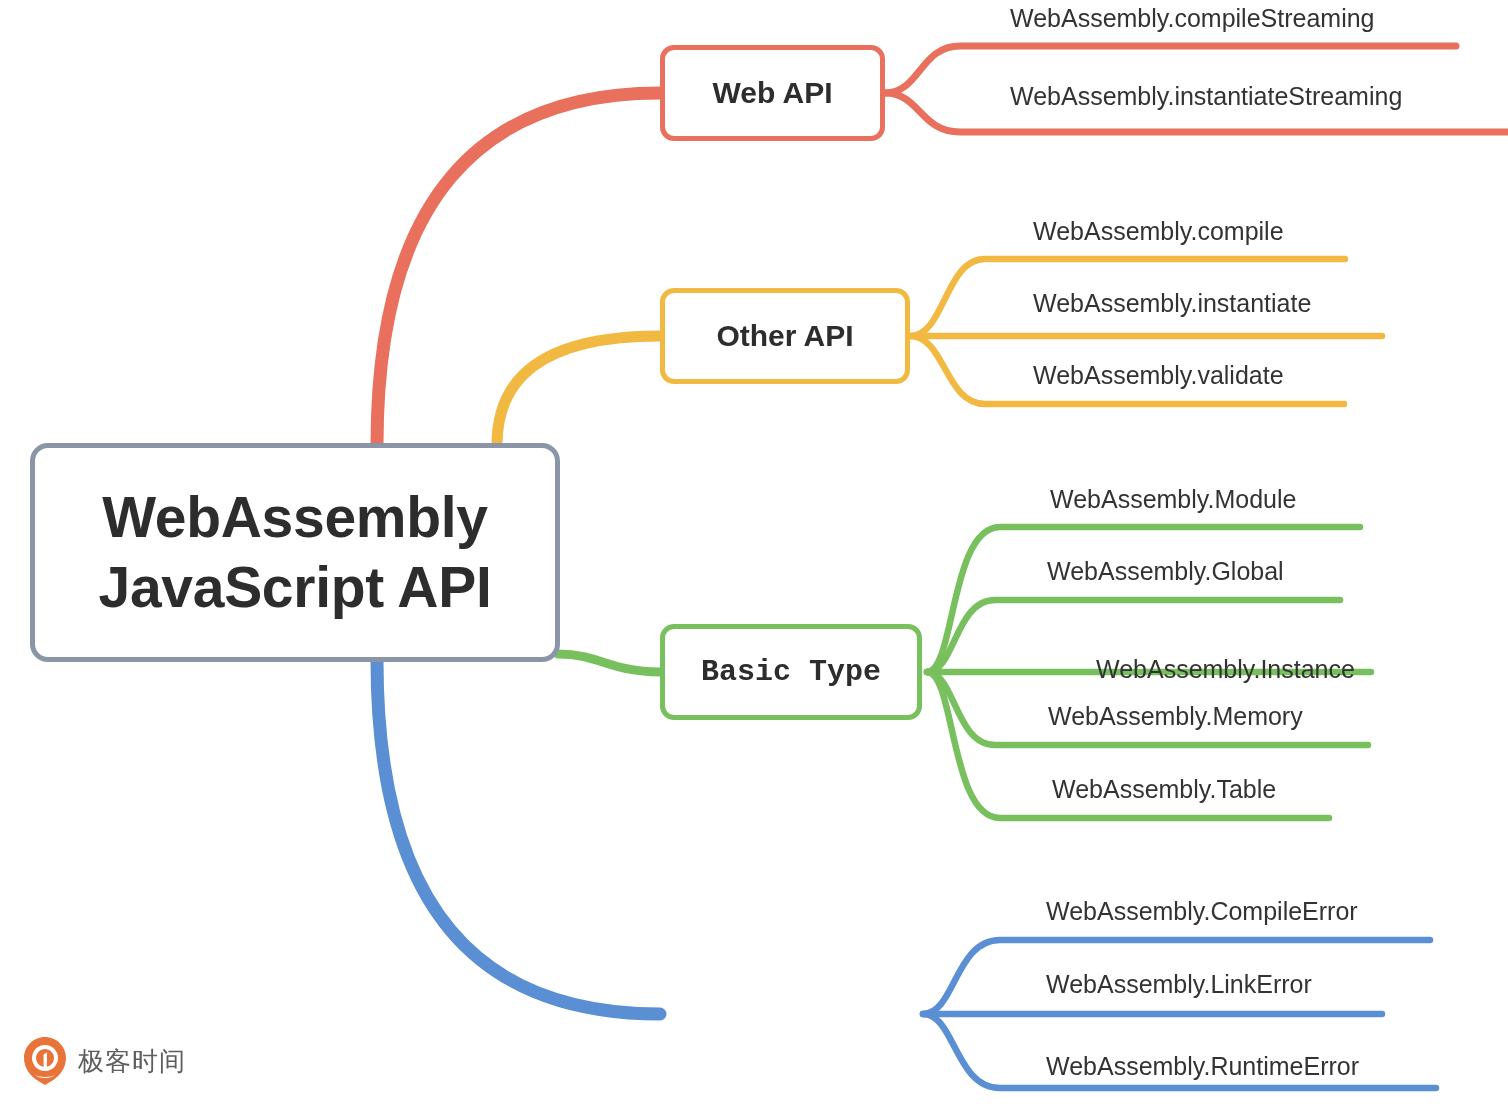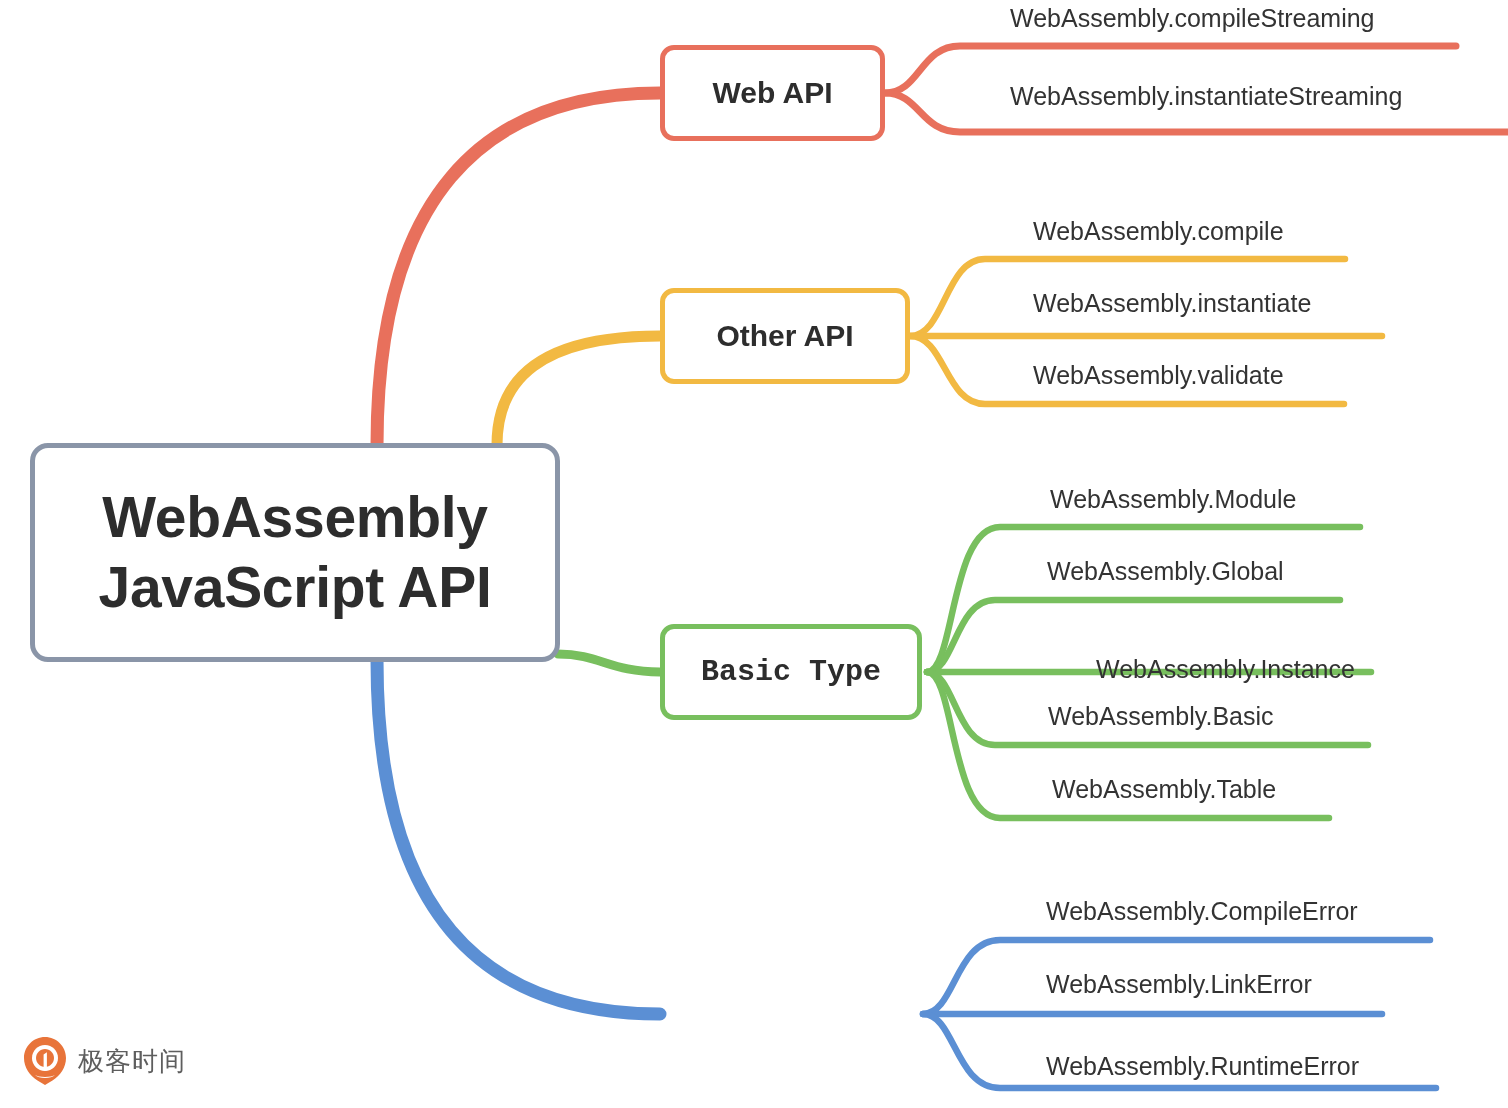--- a/index.html
+++ b/index.html
@@ -156,21 +156,21 @@
   <div class="leaf" style="left:1010px; top:4px;">WebAssembly.compileStreaming</div>
   <div class="leaf" style="left:1010px; top:82px;">WebAssembly.instantiateStreaming</div>
 
   <div class="leaf" style="left:1033px; top:217px;">WebAssembly.compile</div>
   <div class="leaf" style="left:1033px; top:289px;">WebAssembly.instantiate</div>
   <div class="leaf" style="left:1033px; top:361px;">WebAssembly.validate</div>
 
   <div class="leaf" style="left:1050px; top:485px;">WebAssembly.Module</div>
   <div class="leaf" style="left:1047px; top:557px;">WebAssembly.Global</div>
   <div class="leaf" style="left:1052px; top:655px;margin-left:44px;">WebAssembly.Instance</div>
-  <div class="leaf" style="left:1048px; top:702px;">WebAssembly.Basic</div>
+  <div class="leaf" style="left:1048px; top:702px;">WebAssembly.Memory</div>
   <div class="leaf" style="left:1052px; top:775px;">WebAssembly.Table</div>
 
   <div class="leaf" style="left:1046px; top:897px;">WebAssembly.CompileError</div>
   <div class="leaf" style="left:1046px; top:970px;">WebAssembly.LinkError</div>
   <div class="leaf" style="left:1046px; top:1044px;margin-top:8px;">WebAssembly.RuntimeError</div>
 
   <div id="logo">
     <svg class="logo-mark" viewBox="0 0 46 50">
       <path d="M23 1 C34.6 1 44 10.4 44 22 C44 31.5 38.2 39.6 30.5 44.6
                C27.9 46.3 25.6 47.6 23 49 C20.4 47.6 18.1 46.3 15.5 44.6

